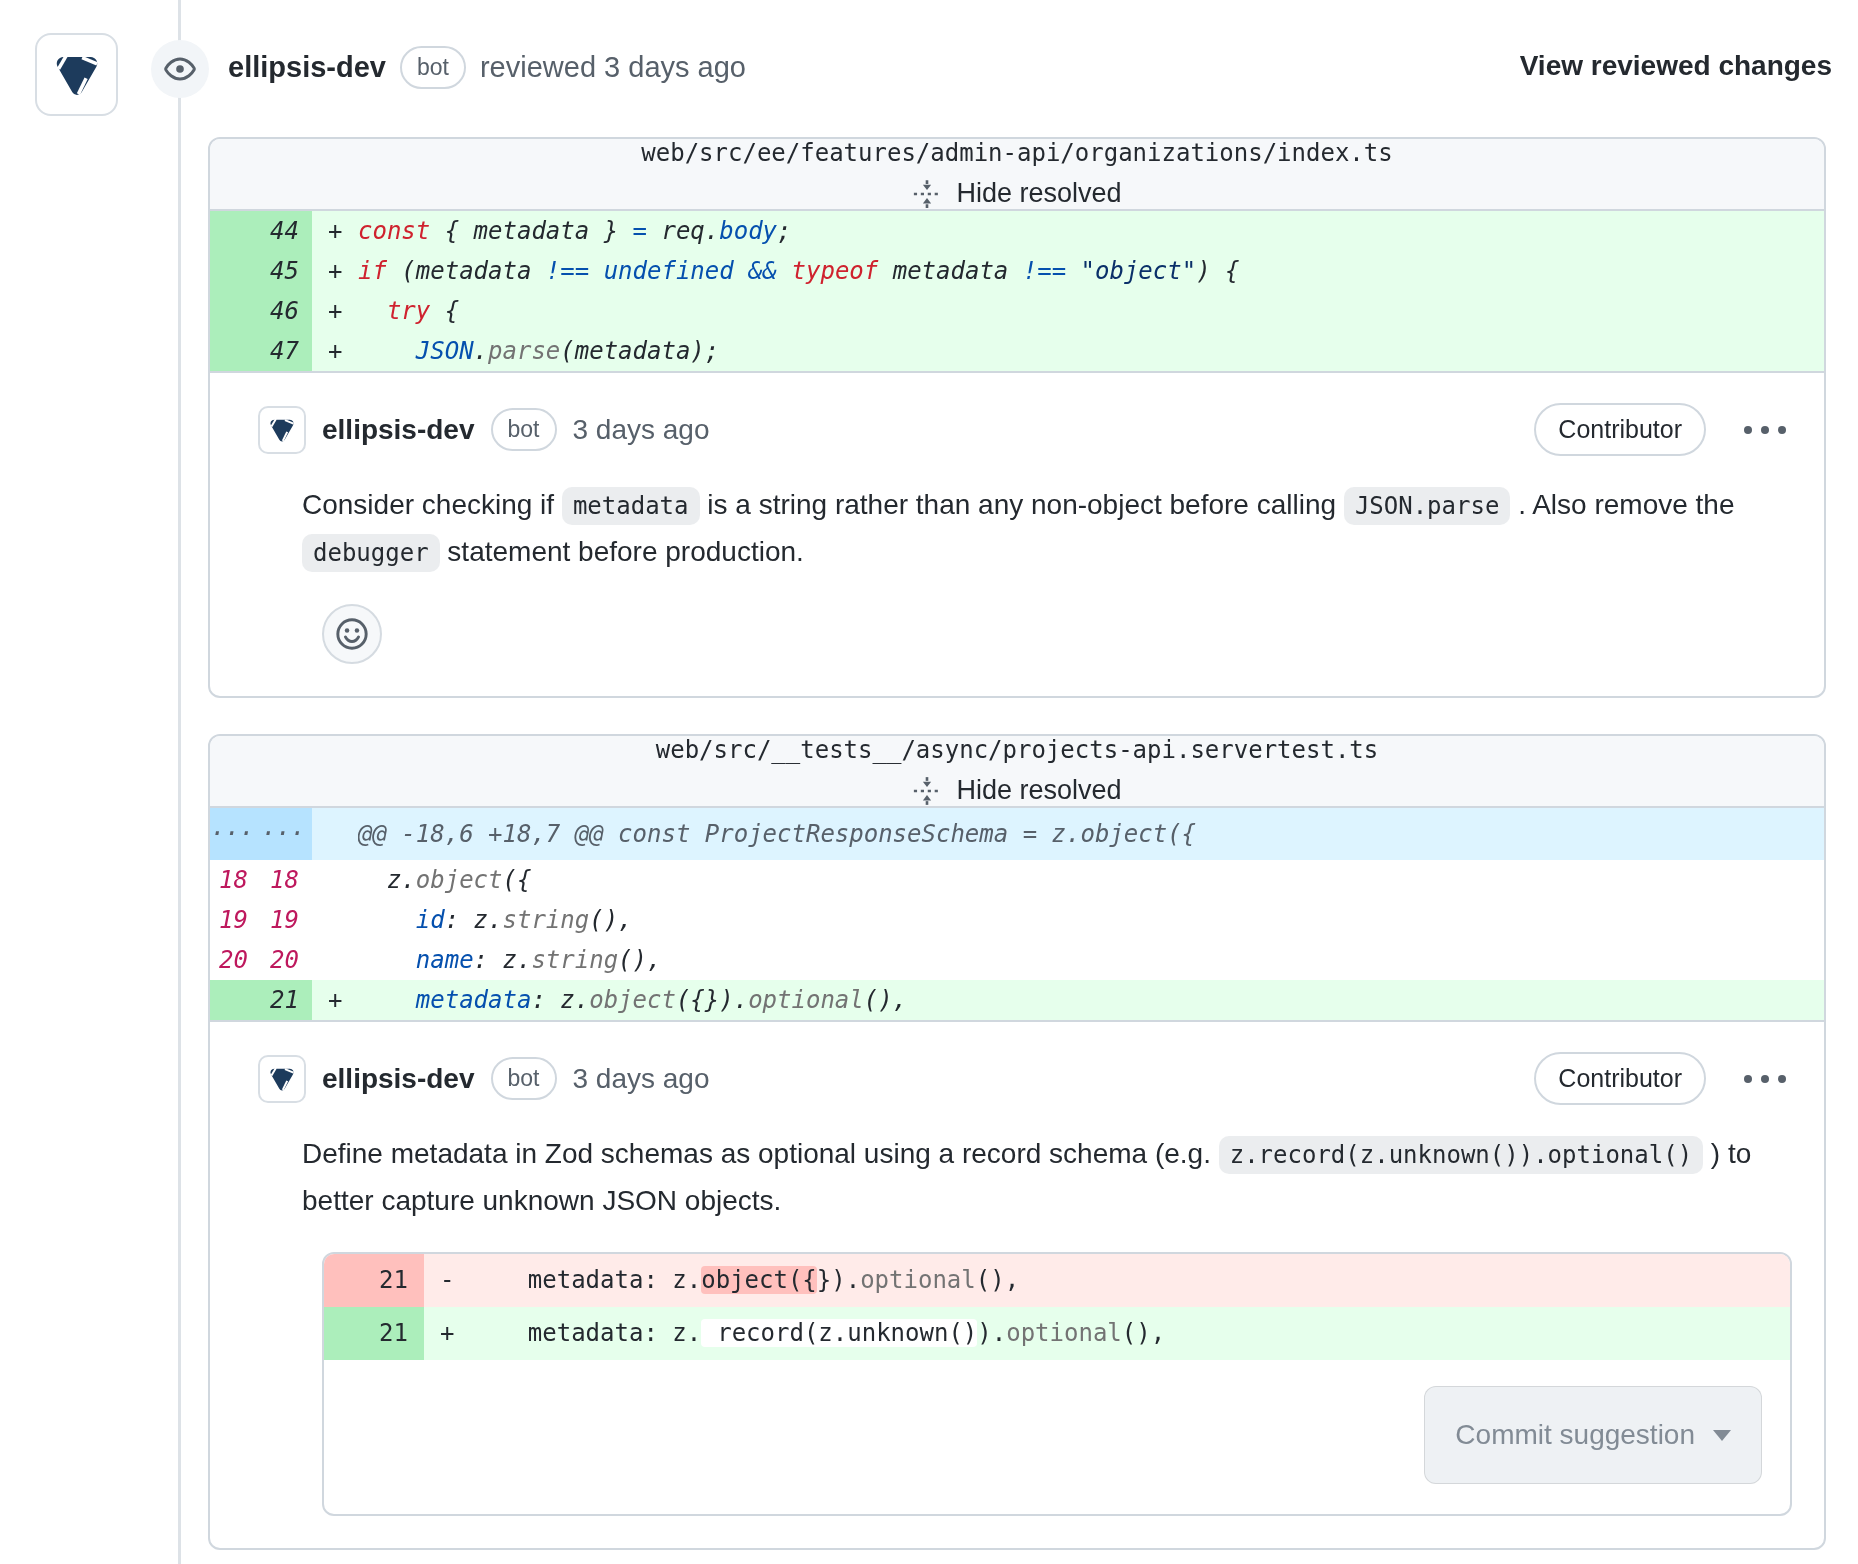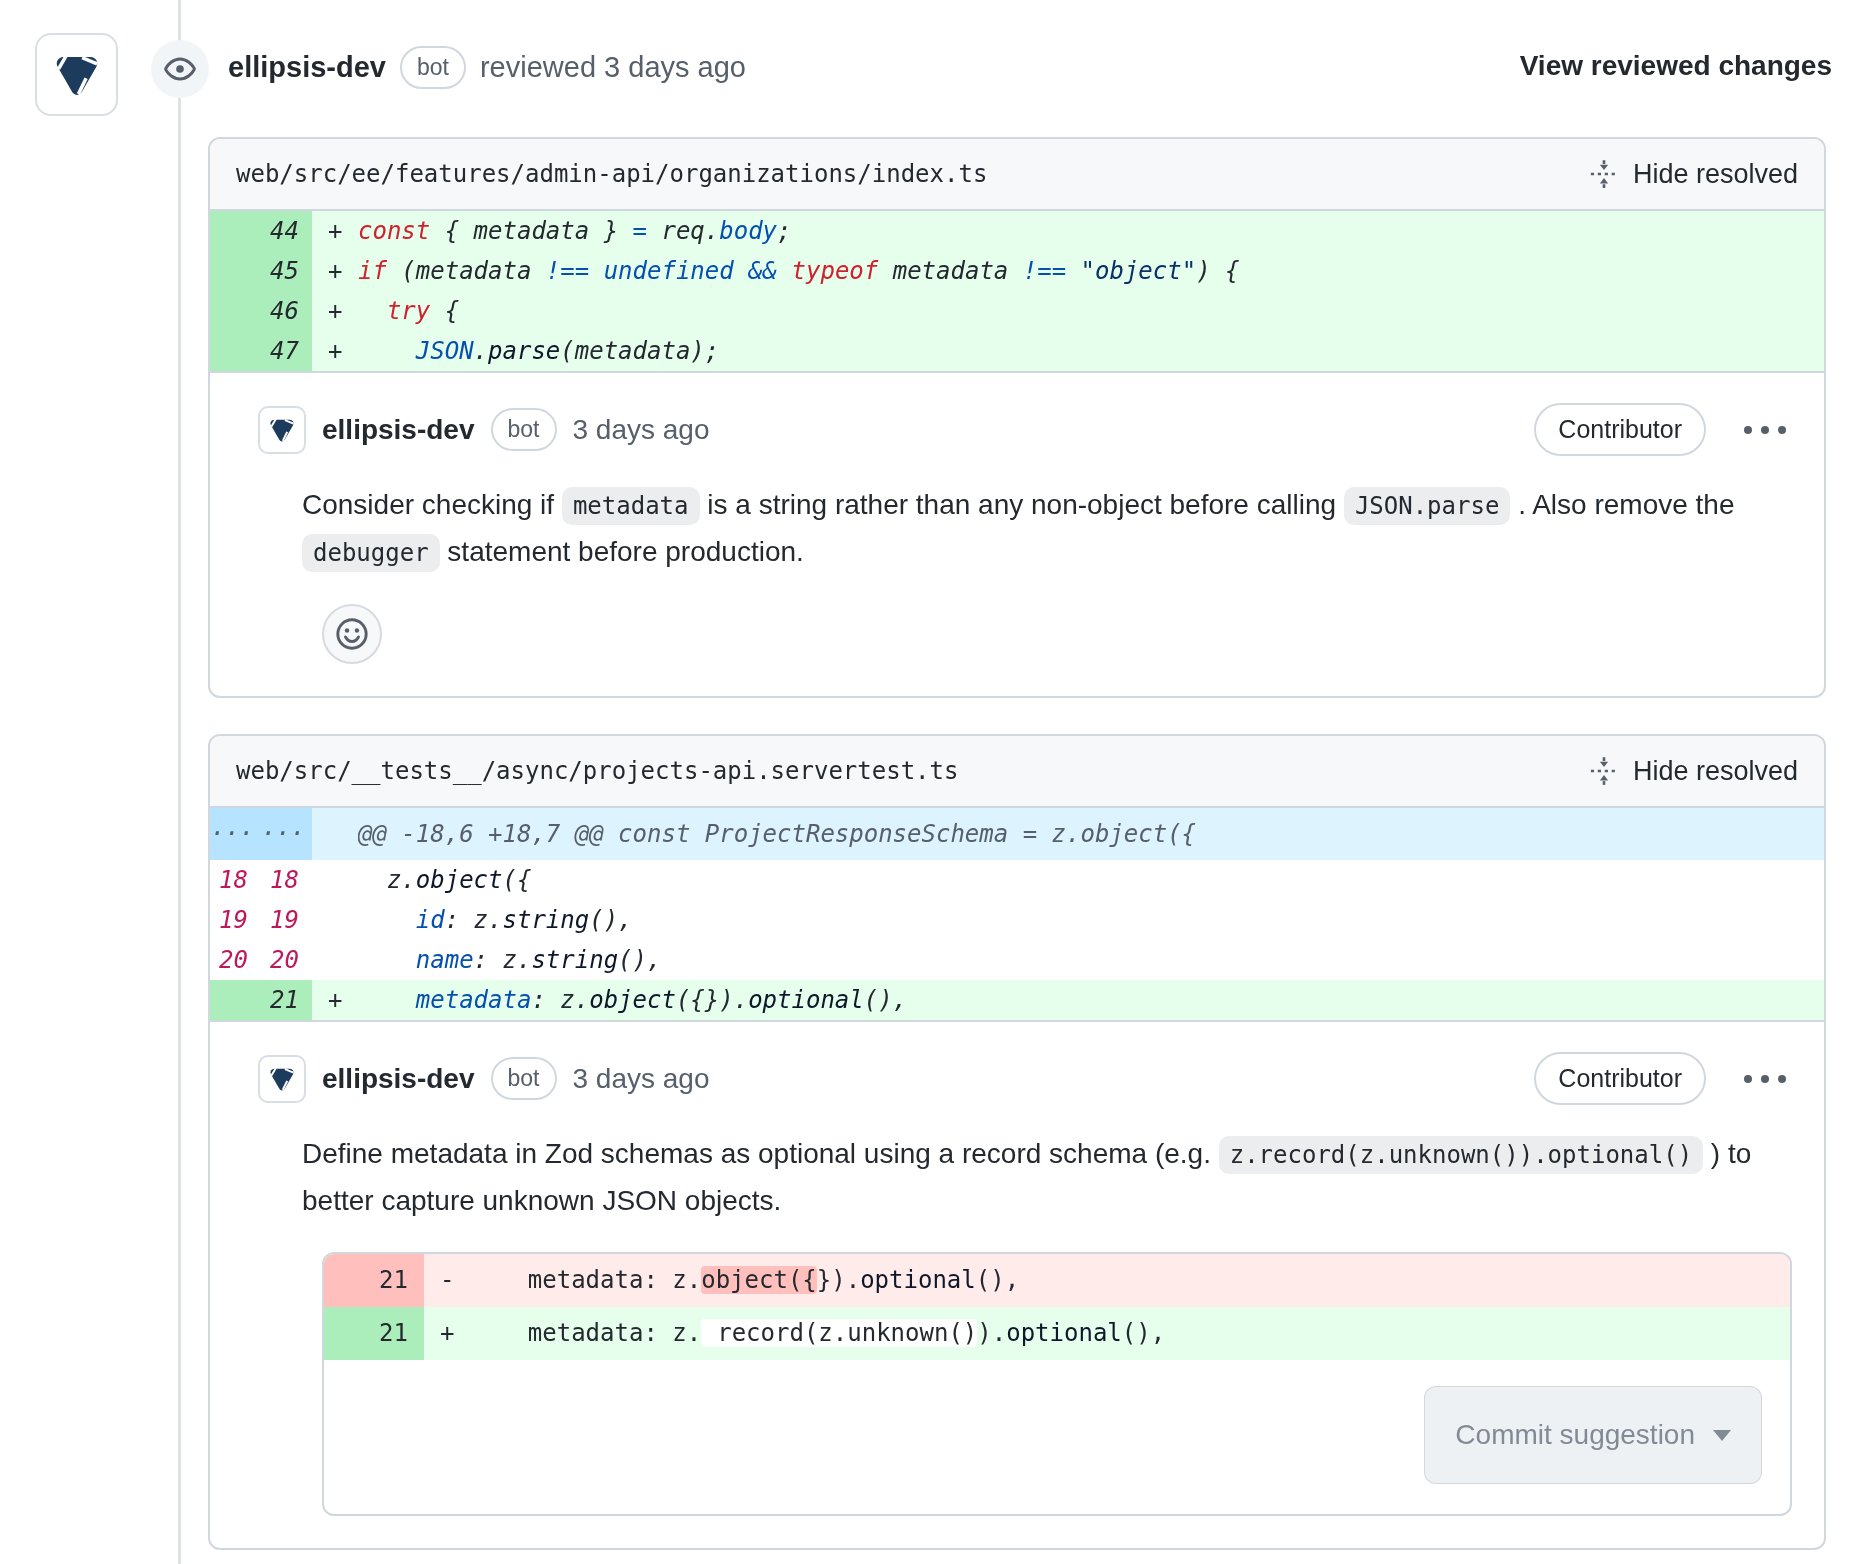--- a/index.html
+++ b/index.html
@@ -20,42 +20,42 @@
   .rv-name { font-size:29px; font-weight:700; color:#24292f; }
   .pill { border:2px solid #d0d7de; border-radius:999px; color:#57606a;
           font-size:23px; line-height:1; padding:8px 15px; background:#fff; }
   .rv-action { font-size:29px; color:#57606a; }
   .view-link { position:absolute; right:26px; top:50px; font-size:28px; font-weight:600; color:#24292f; cursor:pointer; }
 
   
   .panels { position:absolute; left:208px; top:137px; width:1618px; }
   .panel { border:2px solid #d0d7de; border-radius:12px; background:#fff; overflow:hidden; margin-bottom:36px; }
   .file-header { height:72px; background:#f6f8fa; border-bottom:2px solid #d0d7de;
-    display:flex; align-items:center; justify-content:space-between; padding:0 26px; }
+    display:flex; align-items:center; justify-content:space-between; padding:0 26px;flex-direction:column; }
   .file-path { font-family:"DejaVu Sans Mono", monospace; font-size:24px; color:#24292f; }
   .hide-resolved { display:flex; align-items:center; gap:14px; color:#24292f; font-size:27px; cursor:pointer; }
   .hide-resolved svg { color:#57606a; }
 
   
   .diff { font-family:"DejaVu Sans Mono", monospace; font-size:24px;font-style:italic; }
   .drow { display:flex; height:40px; line-height:40px; }
   .drow.hunk { height:52px; line-height:52px; }
   .g { width:51px; flex:0 0 51px; text-align:right; padding-right:13px; color:#be185d; }
   .sign { width:46px; flex:0 0 46px; padding-left:16px; color:#24292f; }
   .code { flex:1; white-space:pre; overflow:hidden; }
   .r-add .g   { background:#aceebb; color:#24292f; }
   .r-add .sign, .r-add .code { background:#e6ffec; }
   .r-ctx .g   { background:#fff; }
   .r-hunk .g  { background:#b6e3ff; color:#57606a; }
   .r-hunk .sign, .r-hunk .code { background:#ddf4ff; }
 
   .tk-p { color:#24292f; }
   .tk-k { color:#cf222e; }
   .tk-c { color:#0550ae; }
-  .tk-f { color:#0f172a; }
+  .tk-f { color:#737373; }
   .tk-s { color:#0a3069; }
   .tk-h { color:#57606a; }
   .tk-wd { background:#ffc0bd; border-radius:4px; }
   .tk-wa { background:#ffffff; border-radius:4px;padding-left:16px; }
   .tk-code { font-family:"DejaVu Sans Mono", monospace; font-size:24px;
     background:rgba(175,184,193,0.25); padding:5px 11px; border-radius:10px; color:#24292f; }
 
   
   .comment { border-top:2px solid #d0d7de; padding:30px 24px 32px 48px; }
   .c-head { display:flex; align-items:center; gap:16px; }

